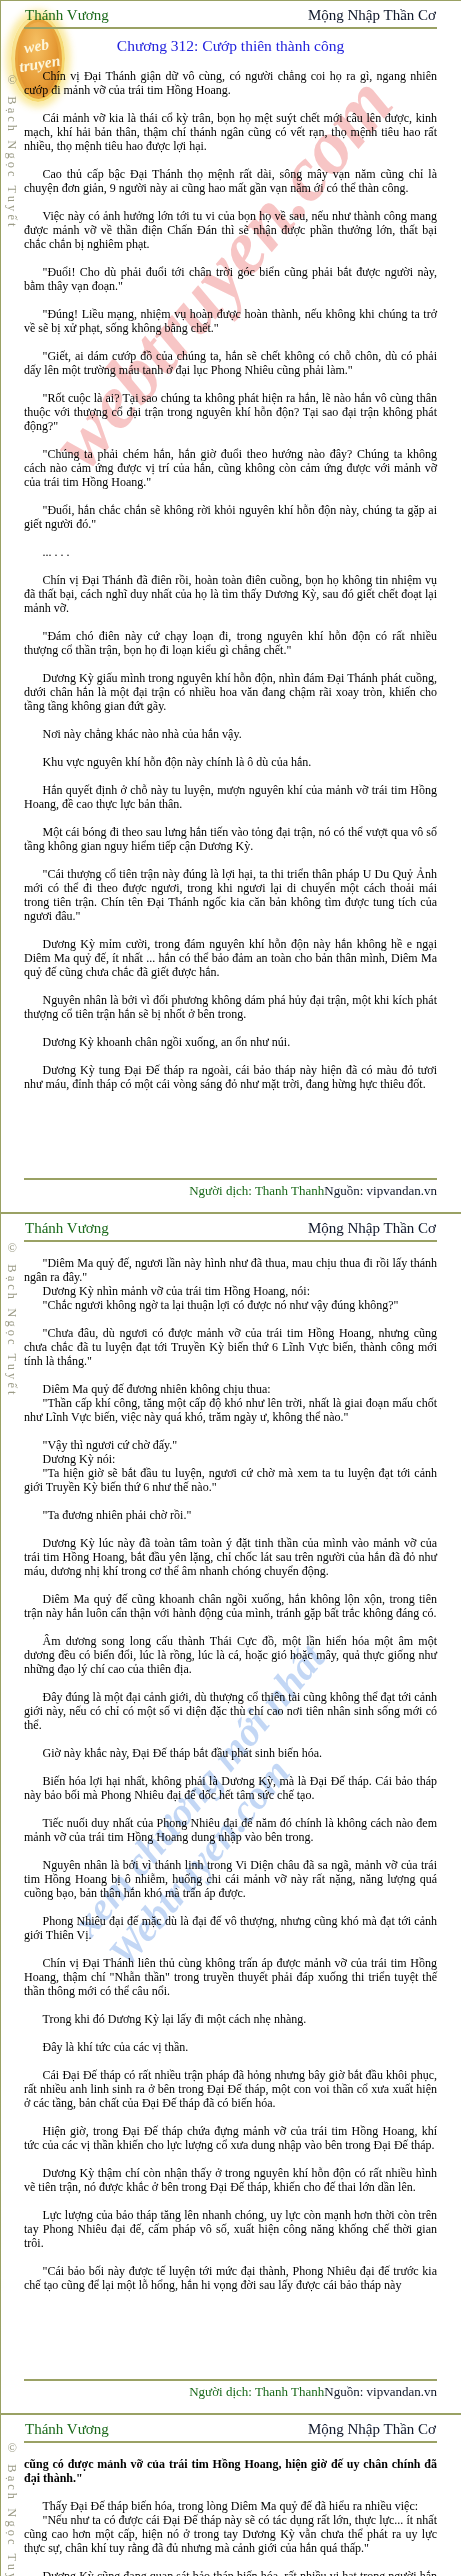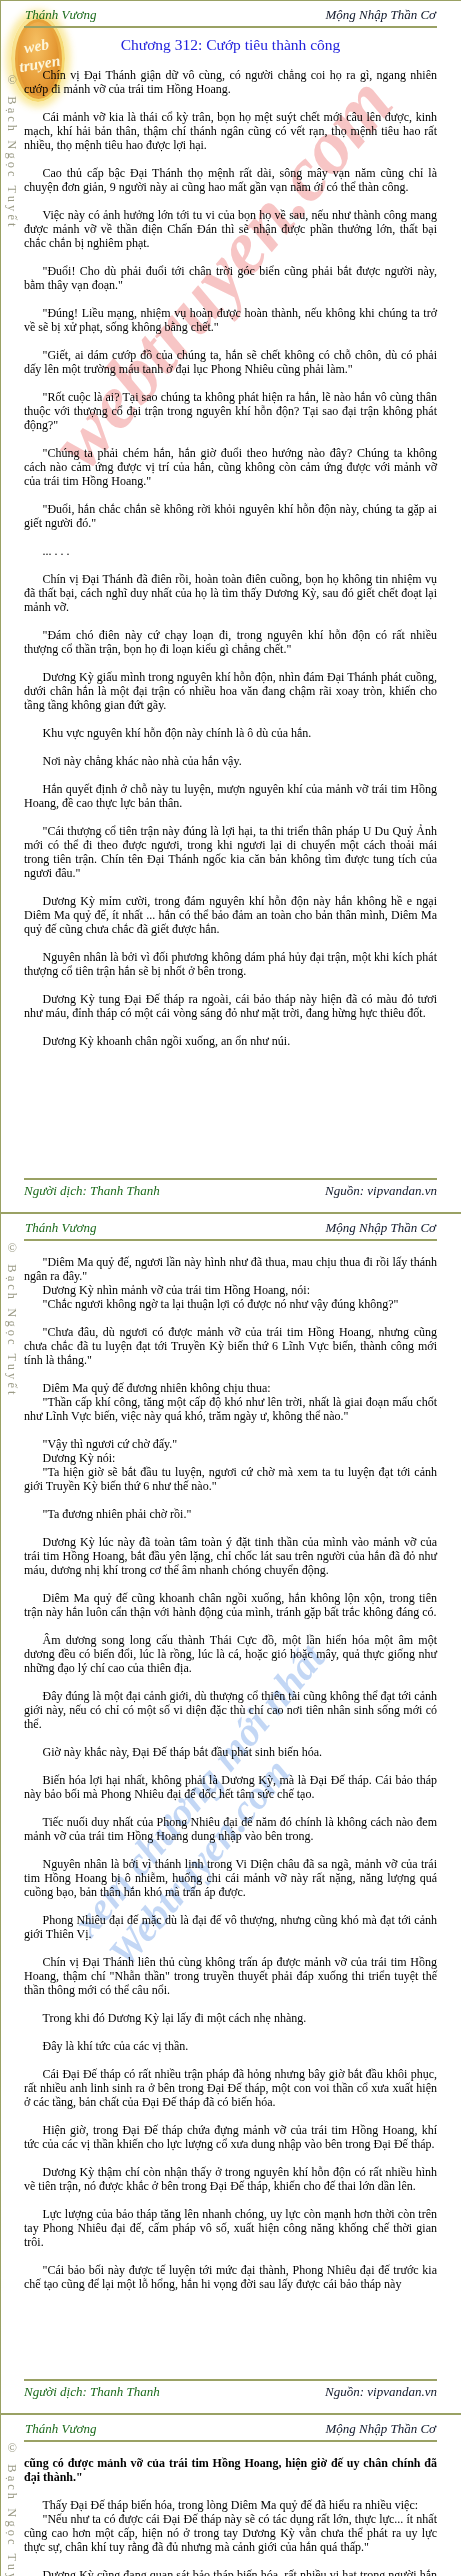--- a/index.html
+++ b/index.html
@@ -1,33 +1,33 @@
 <!DOCTYPE html>
 <html style="font-size:8.2px"><head>
 <meta charset="utf-8">
 <style>
   html,body{margin:0;padding:0;background:#ffffff;}
   body{width:462px;font-family:"Liberation Serif","DejaVu Serif",serif;}
   .page{position:relative;box-sizing:border-box;width:462px;overflow:hidden;background:#fff;
         border-left:1.5px solid #9aa164;border-top:1.5px solid #9aa164;border-bottom:1.5px solid #9aa164;}
   .page-inner{position:relative;z-index:2;padding:0 25px 0 23px;}
   .page-header{display:flex;justify-content:space-between;align-items:center;
-               font-style:italic;font-size:13px;padding:6.2px 1px 2.1px 1px;}
+               font-size:15px;padding:6.2px 1px 2.1px 1px;}
   .hleft{color:#1a691a;}
   .hright{color:#0f172a;}
   .hrule{height:1.5px;background:#9aa164;margin:1px 0 0 0;}
   .chapter-title{text-align:center;color:#2222dd;font-size:15.5px;margin:8.2px 0 2.1px 0;}
   .para{font-size:12px;line-height:14px;color:#000;text-align:justify;
         text-indent:18.5px;margin:14px 0 0 0;}
   .para.nogap{margin-top:0;}
   .para.noindent{text-indent:0;font-weight:bold;}
   .page-footer{position:absolute;z-index:3;left:23px;right:25px;bottom:13.4px;background:#fff;}
   .frule{height:1.5px;background:#9aa164;margin-bottom:3.1px;}
-  .frow{display:flex;justify-content:space-between;align-items:baseline;
-        font-style:italic;font-size:13px;}
+  .frow{display:flex;justify-content:flex-end;align-items:baseline;
+        font-size:13px;}
   
   .vwm{position:absolute;z-index:1;left:3.1px;writing-mode:vertical-rl;
        font-size:12.4px;letter-spacing:3.1px;color:rgba(143,143,120,0.9);}
   .badge{position:absolute;z-index:1;left:10.3px;top:14.4px;width:54px;height:87px;
          border-radius:50%;background:radial-gradient(ellipse at 40% 35%,#fdf0b4 0%,#f6dd7e 55%,#f3cf52 100%);
          box-shadow:0 0 7.2px 5.2px rgba(250,232,150,0.9);}
   .badge-ring{position:absolute;left:3.6px;top:3.6px;right:3.6px;bottom:3.6px;border-radius:50%;
               border:3.6px solid #e8a33b;background:radial-gradient(ellipse at 45% 30%,#f5c063 0%,#e69a35 60%,#c87c20 100%);}
   .badge-text{position:absolute;left:0;right:0;top:21.6px;text-align:center;
               font-style:italic;font-weight:bold;font-size:15.5px;line-height:17.5px;
@@ -52,44 +52,45 @@
   </div>
   <div class="wm-red">webtruyen.com</div>
   <div class="vwm" style="top:72px;">© Bạch Ngọc Tuyết</div>
 
   <div class="page-inner">
     <div class="page-header">
       <span class="hleft">Thánh Vương</span>
       <span class="hright">Mộng Nhập Thần Cơ</span>
     </div>
     <div class="hrule"></div>
-    <div class="chapter-title">Chương 312: Cướp tiêu thành công</div>
+    <div class="chapter-title">Chương 312: Cướp thiên thành công</div>
     <div>
         <p class="para">Chín vị Đại Thánh giận dữ vô cùng, có người chẳng coi họ ra gì, ngang nhiên cướp đi mảnh vỡ của trái tim Hồng Hoang.</p>
         <p class="para">Cái mảnh vỡ kia là thái cổ kỳ trân, bọn họ mệt suýt chết mới câu lên được, kinh mạch, khí hải bản thân, thậm chí thánh ngân cũng có vết rạn, thọ mệnh tiêu hao rất nhiều, thọ mệnh tiêu hao được lợi hại.</p>
         <p class="para">Cao thủ cấp bậc Đại Thánh thọ mệnh rất dài, sông mây vạn năm cũng chỉ là chuyện đơn giản, 9 người này ai cũng hao mất gần vạn năm ới có thể thàn công.</p>
         <p class="para">Việc này có ảnh hưởng lớn tới tu vi của bọn họ về sau, nếu như thành công mang được mảnh vỡ về thần điện Chấn Đán thì sẽ nhận được phần thưởng lớn, thất bại chắc chắn bị nghiêm phạt.</p>
         <p class="para">"Đuổi! Cho dù phải đuổi tới chân trời góc biển cũng phải bắt được người này, bằm thây vạn đoạn."</p>
         <p class="para">"Đúng! Liều mạng, nhiệm vụ hoàn được hoàn thành, nếu không khi chúng ta trở về sẽ bị xử phạt, sống không bằng chết."</p>
         <p class="para">"Giết, ai dám cướp đồ của chúng ta, hắn sẽ chết không có chỗ chôn, dù có phải dấy lên một trường máu tanh ở đại lục Phong Nhiêu cũng phải làm."</p>
         <p class="para">"Rốt cuộc là ai? Tại sao chúng ta không phát hiện ra hắn, lẽ nào hắn vô cùng thân thuộc với thượng cổ đại trận trong nguyên khí hỗn độn? Tại sao đại trận không phát động?"</p>
         <p class="para">"Chúng ta phải chém hắn, hắn giờ đuổi theo hướng nào đây? Chúng ta không cách nào cảm ứng được vị trí của hắn, cũng không còn cảm ứng được với mảnh vỡ của trái tim Hồng Hoang."</p>
         <p class="para">"Đuổi, hắn chắc chắn sẽ không rời khỏi nguyên khí hỗn độn này, chúng ta gặp ai giết người đó."</p>
         <p class="para">... . . .</p>
         <p class="para">Chín vị Đại Thánh đã điên rồi, hoàn toàn điên cuồng, bọn họ không tin nhiệm vụ đã thất bại, cách nghĩ duy nhất của họ là tìm thấy Dương Kỳ, sau đó giết chết đoạt lại mảnh vỡ.</p>
         <p class="para">"Đám chó điên này cứ chạy loạn đi, trong nguyên khí hỗn độn có rất nhiều thượng cổ thần trận, bọn họ đi loạn kiểu gì chẳng chết."</p>
         <p class="para">Dương Kỳ giấu mình trong nguyên khí hỗn độn, nhìn đám Đại Thánh phát cuồng, dưới chân hắn là một đại trận có nhiều hoa văn đang chậm rãi xoay tròn, khiến cho tầng tầng không gian đứt gãy.</p>
+        <p class="para">Nơi này chẳng khác nào nhà của hắn vậy.</p>
         <p class="para">Khu vực nguyên khí hỗn độn này chính là ô dù của hắn.</p>
-        <p class="para">Nơi này chẳng khác nào nhà của hắn vậy.</p>
         <p class="para">Hắn quyết định ở chỗ này tu luyện, mượn nguyên khí của mảnh vỡ trái tim Hồng Hoang, đề cao thực lực bản thân.</p>
+        <p class="para">Một cái bóng đi theo sau lưng hắn tiến vào tỏng đại trận, nó có thể vượt qua vô số tầng không gian nguy hiểm tiếp cận Dương Kỳ.</p>
         <p class="para">"Cái thượng cổ tiên trận này đúng là lợi hại, ta thi triển thân pháp U Du Quỷ Ảnh mới có thể đi theo được ngươi, trong khi ngươi lại di chuyển một cách thoải mái trong tiên trận. Chín tên Đại Thánh ngốc kia căn bản không tìm được tung tích của ngươi đâu."</p>
         <p class="para">Dương Kỳ mỉm cười, trong đám nguyên khí hỗn độn này hắn không hề e ngại Diêm Ma quỷ đế, ít nhất ... hắn có thể bảo đảm an toàn cho bản thân mình, Diêm Ma quỷ đế cũng chưa chắc đã giết được hắn.</p>
         <p class="para">Nguyên nhân là bởi vì đối phương không dám phá hủy đại trận, một khi kích phát thượng cổ tiên trận hắn sẽ bị nhốt ở bên trong.</p>
+        <p class="para">Dương Kỳ khoanh chân ngồi xuống, an ổn như núi.</p>
         <p class="para">Dương Kỳ tung Đại Đế tháp ra ngoài, cái bảo tháp này hiện đã có màu đỏ tươi như máu, đỉnh tháp có một cái vòng sáng đỏ như mặt trời, đang hừng hực thiêu đốt.</p>
-        <p class="para">Dương Kỳ khoanh chân ngồi xuống, an ổn như núi.</p>
       </div>
   </div>
 
   <div class="page-footer">
     <div class="frule"></div>
     <div class="frow">
       <span class="hleft">Người dịch: Thanh Thanh</span>
       <span class="hright">Nguồn: vipvandan.vn</span>
     </div>
   </div>

